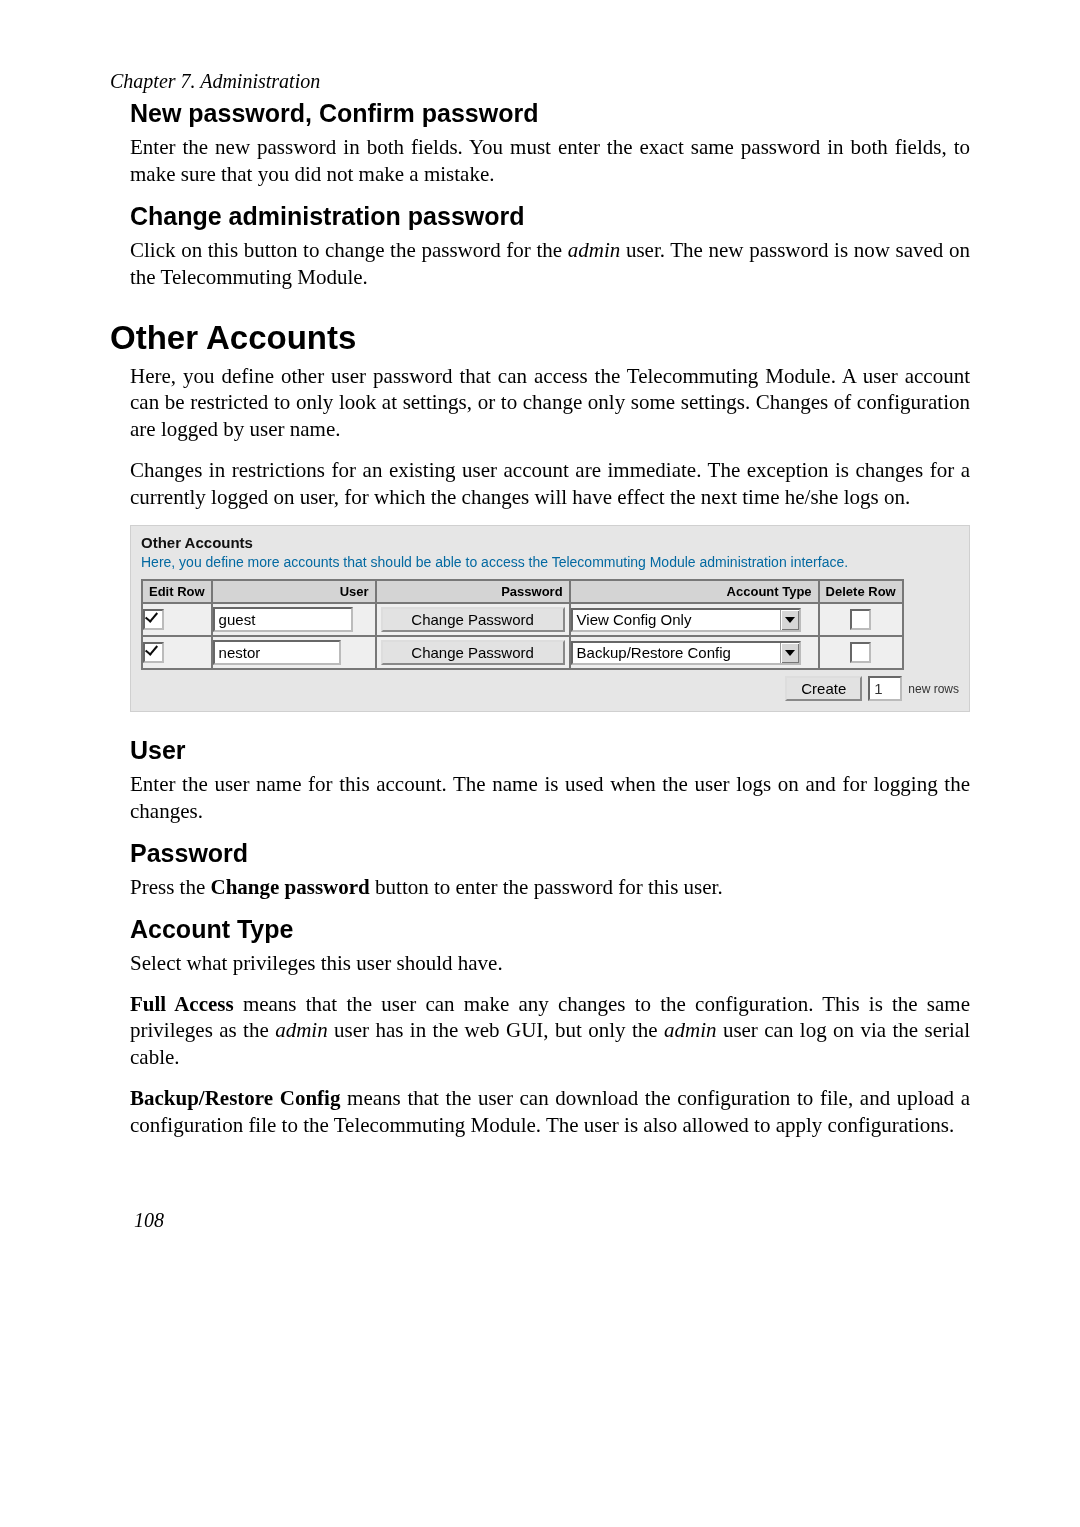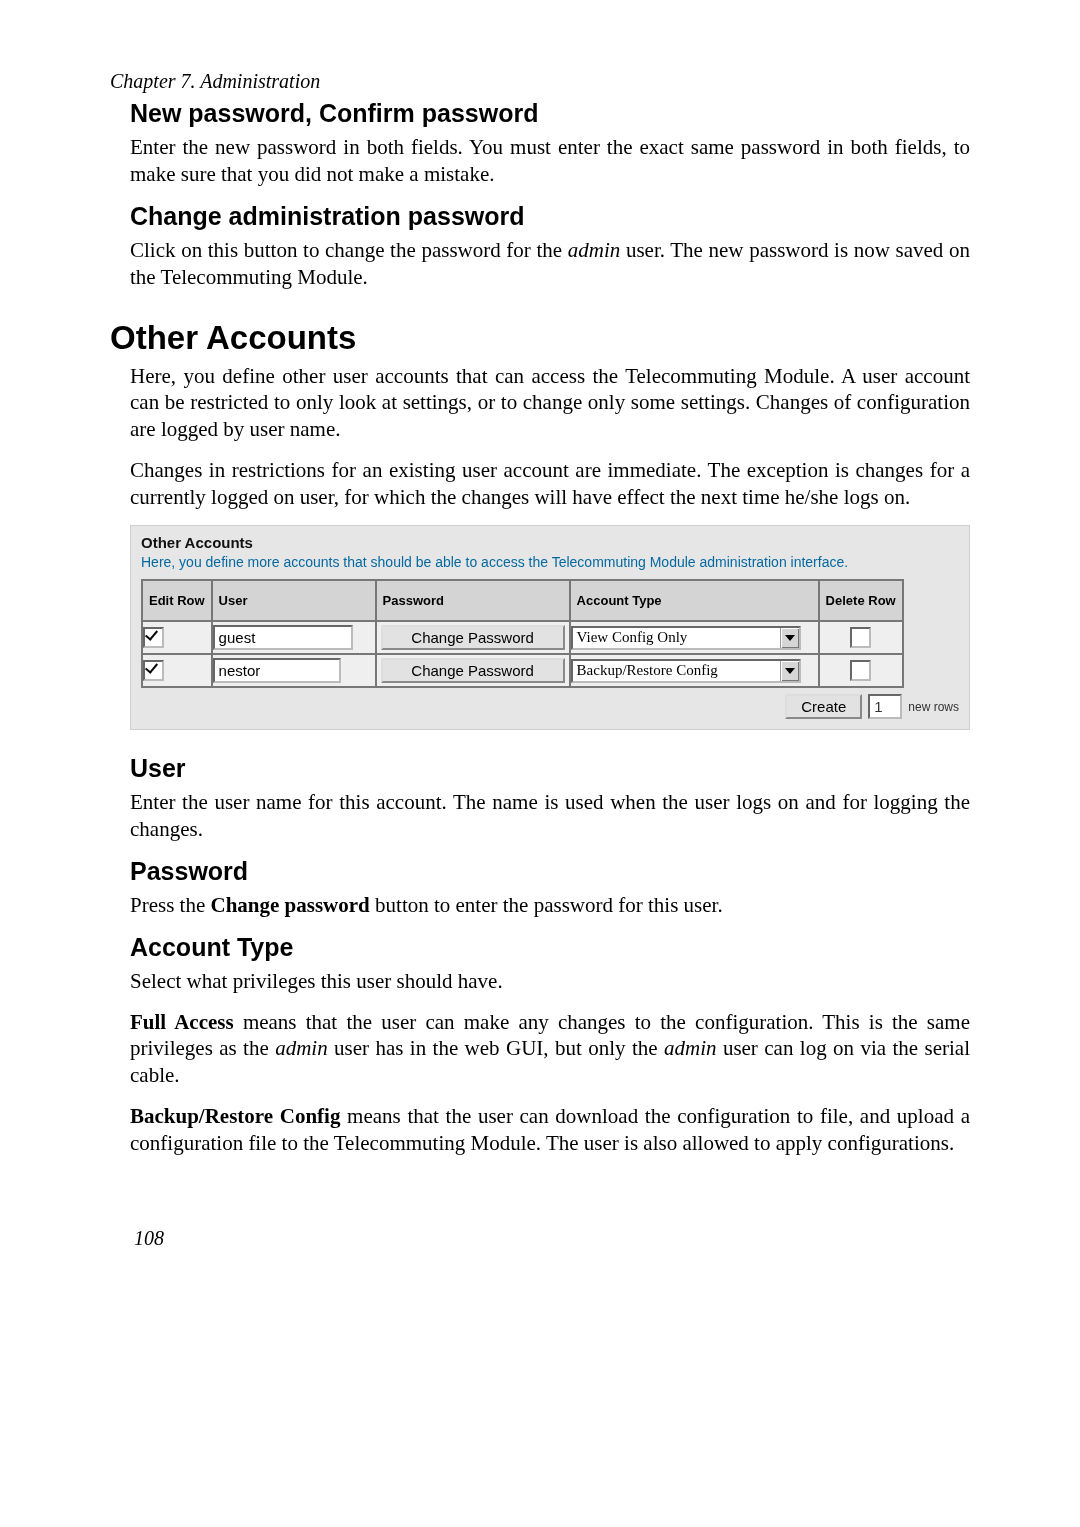--- a/index.html
+++ b/index.html
@@ -71,25 +71,25 @@
   }
   table.grid {
     border-collapse: collapse;
     background: #efefef;
     font-family: Verdana, Arial, sans-serif;
     font-size: 14px;
   }
   table.grid th {
     background: #d4d4d4;
     border: 2px solid #777;
-    padding: 12px 6px;
+    padding: 3px 6px;
     font-weight: bold;
     font-size: 13px;
     color: #000;
-    text-align: left;
+    text-align: right;
   }
   table.grid td {
     border: 2px solid #777;
     padding: 3px 0;
     background: #efefef;
     vertical-align: middle;
   }
   .win-checkbox {
     display: inline-block;
     width: 17px; height: 17px;
@@ -133,21 +133,21 @@
   .win-select {
     display: inline-flex;
     align-items: center;
     border: 2px inset #bbb;
     background: #fff;
     padding: 0 0 0 4px;
     font-family: Verdana, Arial, sans-serif;
     font-size: 15px;
     vertical-align: middle;
   }
-  .win-select .sel-text { padding: 1px 4px 1px 0; font-family: Liberation Serif, serif; }
+  .win-select .sel-text { padding: 1px 4px 1px 0; }
   .win-select .sel-btn {
     width: 18px; height: 20px;
     background: #d6d6d6;
     border-left: 1px solid #999;
     position: relative;
     box-shadow: inset 1px 1px 0 #fff, inset -1px -1px 0 #777;
   }
   .win-select .sel-btn::after {
     content: "";
     position: absolute;
@@ -180,21 +180,21 @@
     <p class="body">Enter the new password in both fields. You must enter the exact same password in both fields, to make sure that you did not make a mistake.</p>
 
     <h2 class="section">Change administration password</h2>
     <p class="body">
       <span>Click on this button to change the password for the </span><span class="em">admin</span><span> user. The new password is now saved on the Telecommuting Module.</span>
     </p>
   </div>
 
   <h1 class="bigsection">Other Accounts</h1>
   <div class="indent">
-    <p class="body">Here, you define other user accounts that can access the Telecommuting Module. A user account can be restricted to only look at settings, or to change only some settings. Changes of configuration are logged by user name.</p>
+    <p class="body">Here, you define other user password that can access the Telecommuting Module. A user account can be restricted to only look at settings, or to change only some settings. Changes of configuration are logged by user name.</p>
     <p class="body">Changes in restrictions for an existing user account are immediate. The exception is changes for a currently logged on user, for which the changes will have effect the next time he/she logs on.</p>
 
     <div class="panel">
       <div class="panel-title">Other Accounts</div>
       <div class="panel-desc">Here, you define more accounts that should be able to access the Telecommuting Module administration interface.</div>
 
       <table class="grid">
         <tbody>
             <tr>
           <th>Edit Row</th>

